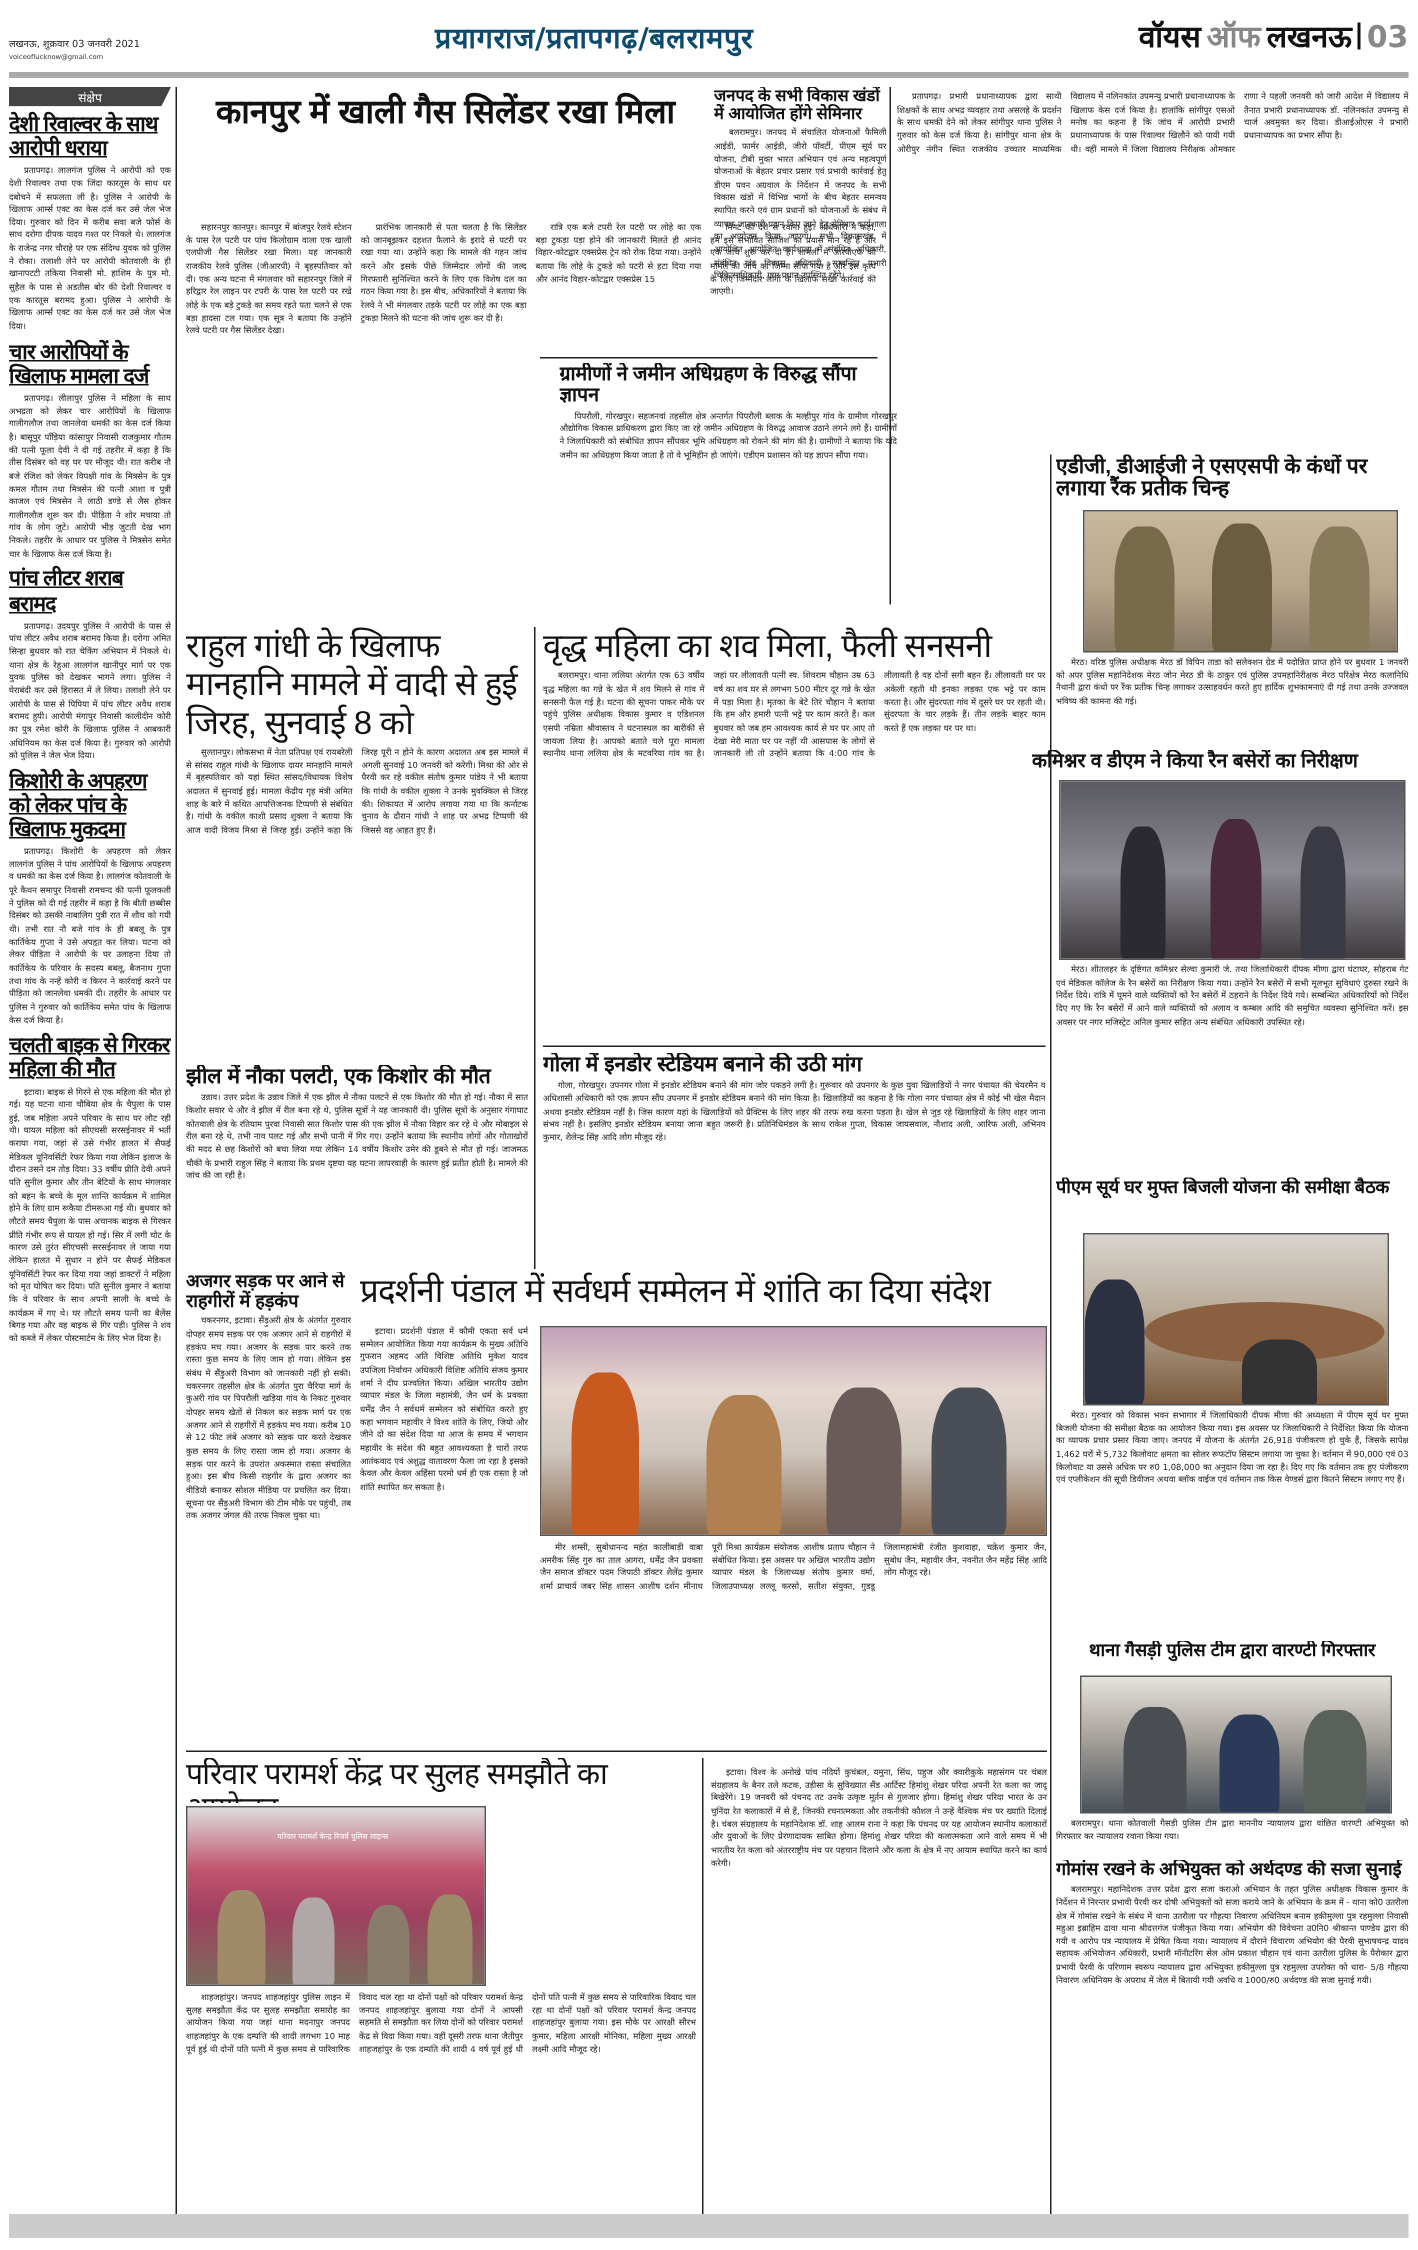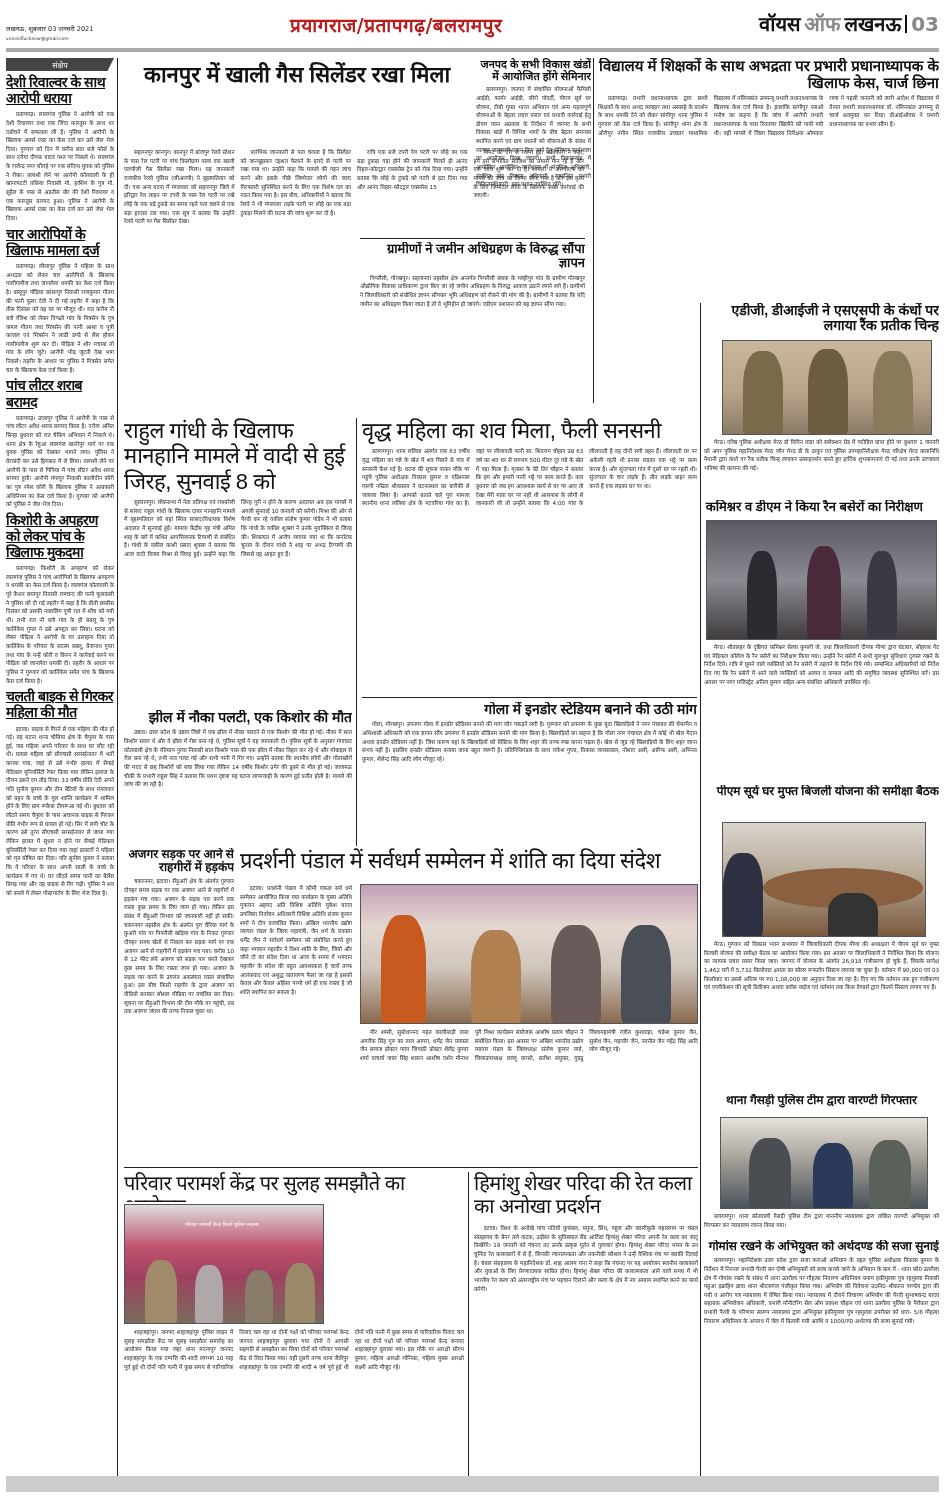--- a/index.html
+++ b/index.html
@@ -2,38 +2,38 @@
 <html><head>
 <meta charset="utf-8">
 <style>
   * { box-sizing: border-box; margin: 0; padding: 0; }
   html, body { width: 945px; height: 1500px; background: #fff; overflow: hidden; }
   body { font-family: "DejaVu Sans", sans-serif; color: #111; position: relative; }
   .abs { position: absolute; }
   .masthead-left { left: 6px; top: 24px; }
   .dateline { font-size: 6.5px; color: #222; }
   .email { font-size: 4.5px; color: #333; margin-top: 3px; }
-  .region-title { left: 290px; top: 12px; font-size: 19px; font-weight: bold; color: #b91c1c; letter-spacing: 0.5px; }
+  .region-title { left: 290px; top: 12px; font-size: 19px; font-weight: bold; color: #0c4a6e; letter-spacing: 0.5px; }
   .brand { right: 6px; top: 10px; font-size: 20px; font-weight: bold; display: flex; align-items: center; gap: 4px; }
   .brand .b1 { color: #111; }
   .brand .b2 { color: #888; }
   .brand .sep { width: 2px; height: 18px; background: #111; }
   .brand .pg { color: #888; }
   .topbar { left: 6px; right: 6px; top: 48px; height: 4px; background: #aaa; }
   .col { position: absolute; overflow: hidden; }
   .vline { position: absolute; width: 1px; background: #222; }
   .hline { position: absolute; height: 1px; background: #222; }
   .sanxep { background: #444; color: #fff; font-size: 8px; text-align: center; padding: 1px 0; clip-path: polygon(0 0,100% 0,94% 100%,0 100%); }
   .h-side { font-weight: bold; font-size: 14px; line-height: 1.15; margin: 3px 0 4px; font-family: "Liberation Sans", sans-serif; letter-spacing: -0.5px; text-decoration: underline; }
   .body { font-size: 5.6px; line-height: 1.55; text-align: justify; color: #222; }
   .body p { text-indent: 10px; }
   .lead-h1 { font-family: "Liberation Sans", sans-serif; font-weight: bold; font-size: 37px; letter-spacing: -1px; line-height: 1; }
   .lead-h2 { font-family: "Liberation Sans", sans-serif; font-weight: bold; font-size: 22px; line-height: 1; }
   .mid-h { font-family: "Liberation Sans", sans-serif; font-size: 22px; line-height: 1.15; letter-spacing: -0.5px; }
-  .sub-h { font-family: "Liberation Sans", sans-serif; font-weight: bold; font-size: 15px; line-height: 1.1; text-align: right; }
+  .sub-h { font-family: "Liberation Sans", sans-serif; font-weight: bold; font-size: 15px; line-height: 1.1; }
   .cols { display: grid; gap: 6px; }
   .photo { position: absolute; border: 1px solid #555; overflow: hidden; }
   .ph-police { background: linear-gradient(180deg,#c8b89e 0%,#b8a48a 55%,#8a7a66 100%); }
   .ph-meeting { background: linear-gradient(180deg,#d8d4ce 0%,#b9ab98 45%,#7a5a3e 100%); }
   .ph-crowd { background: linear-gradient(180deg,#c3a0b8 0%,#e5d8d0 30%,#cfc6bd 60%,#8a6a50 100%); }
   .ph-warrant { background: linear-gradient(180deg,#e6e2dc 0%,#a7a29b 45%,#49525a 100%); }
   .ph-inspect { background: linear-gradient(180deg,#5a5a62 0%,#8c8a92 50%,#403c40 100%); }
   .ph-family { background: linear-gradient(180deg,#ddd 0%,#c0546e 35%,#a04060 60%,#7a6c5c 100%); }
   .ph-caption { position: absolute; font-size: 5px; color:#fff; }
   .figure { position: absolute; border-radius: 40% 40% 10% 10%; }
@@ -93,38 +93,37 @@
     </div>
   <div class="body">
       <p>रात्रि एक बजे टपरी रेल पटरी पर लोहे का एक बड़ा टुकड़ा पड़ा होने की जानकारी मिलते ही आनंद विहार-कोटद्वार एक्सप्रेस ट्रेन को रोक दिया गया। उन्होंने बताया कि लोहे के टुकड़े को पटरी से हटा दिया गया और आनंद विहार-कोटद्वार एक्सप्रेस 15</p>
     </div>
   <div class="body">
       <p>मिनट की देरी से रवाना हुई। अधिकारी ने कहा, हम इसे संभावित साजिश का प्रयास मान रहे हैं और एक जांच शुरू कर दी है। शामली में आरपीएफ को मामले की जांच का जिम्मा सौंपा गया है और इस कृत्य के लिए जिम्मेदार लोगों के खिलाफ सख्त कार्रवाई की जाएगी।</p>
     </div>
 </div>
 
 <div class="hline" style="left:360px; top:238px; width:225px;"></div>
-<div class="col" style="left:360px; top:242px; width:225px; height:170px;">
+<div class="col" style="left:373px; top:242px; width:225px; height:170px;">
   <div class="sub-h" style="font-size:13px;">ग्रामीणों ने जमीन अधिग्रहण के विरुद्ध सौंपा ज्ञापन</div>
   <div class="body" style="margin-top:3px;">
       <p>पिपरौली, गोरखपुर। सहजनवां तहसील क्षेत्र अन्तर्गत पिपरौली ब्लाक के मल्हीपुर गांव के ग्रामीण गोरखपुर औद्योगिक विकास प्राधिकरण द्वारा किए जा रहे जमीन अधिग्रहण के विरुद्ध आवाज उठाने लगने लगे हैं। ग्रामीणों ने जिलाधिकारी को संबोधित ज्ञापन सौंपकर भूमि अधिग्रहण को रोकने की मांग की है। ग्रामीणों ने बताया कि यदि जमीन का अधिग्रहण किया जाता है तो वे भूमिहीन हो जाएंगे। एडीएम प्रशासन को यह ज्ञापन सौंपा गया।</p>
     </div>
 </div>
 
 <div class="col" style="left:476px; top:58px; width:115px; height:345px;">
   <div class="sub-h" style="font-size:11px;">जनपद के सभी विकास खंडों में आयोजित होंगे सेमिनार</div>
   <div class="body" style="margin-top:3px;">
       <p>बलरामपुर। जनपद में संचालित योजनाओं फैमिली आईडी, फार्मर आईडी, जीरो पॉवर्टी, पीएम सूर्य घर योजना, टीबी मुक्त भारत अभियान एवं अन्य महत्वपूर्ण योजनाओं के बेहतर प्रचार प्रसार एवं प्रभावी कार्रवाई हेतु डीएम पवन अग्रवाल के निर्देशन में जनपद के सभी विकास खंडों में विभिन्न भागों के बीच बेहतर समन्वय स्थापित करने एवं ग्राम प्रधानों को योजनाओं के संबंध में व्यापक जानकारी प्रदान किए जाने हेतु सेमिनार कार्यशाला का आयोजन किया जाएगा। सभी विकासखंड में आयोजित आयोजित कार्यशाला में संबंधित अधिकारी, संबंधित खंड विकास अधिकारी, सम्बन्धित प्रभारी चिकित्साधिकारी, ग्राम प्रधान उपस्थित रहेंगे।</p>
     </div>
 </div>
 <div class="vline" style="left:593px; top:58px; height:345px;"></div>
 
 <div class="col" style="left:700px; top:58px; width:0px; height:0px;"></div>
 <div class="col" style="left:598px; top:58px; width:341px; height:245px;">
-  <div class="sub-h" style="font-size:15px;">विद्यालय में शिक्षकों के साथ अभद्रता पर प्रभारी प्रधानाध्यापक के खिलाफ केस, चार्ज छिना</div>
   <div class="body" style="margin-top:3px; column-count:3; column-gap:6px;">
       <p>प्रतापगढ़। प्रभारी प्रधानाध्यापक द्वारा साथी शिक्षकों के साथ अभद्र व्यवहार तथा असलहे के प्रदर्शन के साथ धमकी देने को लेकर सांगीपुर थाना पुलिस ने गुरुवार को केस दर्ज किया है। सांगीपुर थाना क्षेत्र के ओरीपुर नंगीन स्थित राजकीय उच्चतर माध्यमिक विद्यालय में नलिनकांत उपमन्यु प्रभारी प्रधानाध्यापक के खिलाफ केस दर्ज किया है। हालांकि सांगीपुर एसओ मनोष का कहना है कि जांच में आरोपी प्रभारी प्रधानाध्यापक के पास रिवाल्वर खिलौने को पायी गयी थी। वहीं मामले में जिला विद्यालय निरीक्षक ओमकार राणा ने पहली जनवरी को जारी आदेश में विद्यालय में तैनात प्रभारी प्रधानाध्यापक डॉ. नलिनकांत उपमन्यु से चार्ज अवमुक्त कर दिया। डीआईओएस ने प्रभारी प्रधानाध्यापक का प्रभार सौंपा है।</p>
     </div>
 </div>
 <div class="col" style="left:704px; top:303px; width:235px; height:220px;">
   <div class="sub-h" style="font-size:14px;">एडीजी, डीआईजी ने एसएसपी के कंधों पर लगाया रैंक प्रतीक चिन्ह</div>
 </div>
 <div class="photo ph-police" style="left:722px; top:340px; width:210px; height:95px;">
   <div class="figure" style="left:20px; top:10px; width:40px; height:85px; background:#7a6a4c;"></div>
   <div class="figure" style="left:85px; top:8px; width:40px; height:87px; background:#6c5c40;"></div>
@@ -252,19 +251,18 @@
   <div class="body" style="column-count:3; column-gap:6px;">
       <p>शाहजहांपुर। जनपद शाहजहांपुर पुलिस लाइन में सुलह समझौता केंद्र पर सुलह समझौता समारोह का आयोजन किया गया जहां थाना मदनापुर जनपद शाहजहांपुर के एक दम्पत्ति की शादी लगभग 10 माह पूर्व हुई थी दोनों पति पत्नी में कुछ समय से पारिवारिक विवाद चल रहा था दोनों पक्षों को परिवार परामर्श केन्द्र जनपद शाहजहांपुर बुलाया गया दोनों ने आपसी सहमति से समझौता कर लिया दोनों को परिवार परामर्श केंद्र से विदा किया गया। वहीं दूसरी तरफ थाना जैतीपुर शाहजहांपुर के एक दम्पति की शादी 4 वर्ष पूर्व हुई थी दोनों पति पत्नी में कुछ समय से पारिवारिक विवाद चल रहा था दोनों पक्षों को परिवार परामर्श केन्द्र जनपद शाहजहांपुर बुलाया गया। इस मौके पर आरक्षी सौरभ कुमार, महिला आरक्षी मोनिका, महिला मुख्य आरक्षी लक्ष्मी आदि मौजूद रहे।</p>
     </div>
 </div>
 <div class="col" style="left:330px; top:1204px; width:134px; height:122px;">
   <div class="body" style="opacity:0.95;"></div>
 </div>
 <div class="vline" style="left:468px; top:1172px; height:306px;"></div>
 
 <div class="col" style="left:474px; top:1172px; width:224px; height:306px;">
-  <div class="mid-h" style="font-size:20px;">हिमांशु शेखर परिदा की रेत कला का अनोखा प्रदर्शन</div>
   <div class="body" style="margin-top:6px;">
       <p>इटावा। विश्व के अनोखे पांच नदियों कुचंबल, यमुना, सिंध, पहुज और क्वारीकुके महासंगम पर चंबल संग्रहालय के बैनर तले कटक, उड़ीसा के सुविख्यात सैंड आर्टिस्ट हिमांशु शेखर परिदा अपनी रेत कला का जादू बिखेरेंगे। 19 जनवरी को पंचनद तट उनके उत्कृष्ट मूर्तन से गुलजार होगा। हिमांशु शेखर परिदा भारत के उन चुनिंदा रेत कलाकारों में से हैं, जिनकी रचनात्मकता और तकनीकी कौशल ने उन्हें वैश्विक मंच पर ख्याति दिलाई है। चंबल संग्रहालय के महानिदेशक डॉ. शाह आलम राना ने कहा कि पंचनद पर यह आयोजन स्थानीय कलाकारों और युवाओं के लिए प्रेरणादायक साबित होगा। हिमांशु शेखर परिदा की कलात्मकता आने वाले समय में भी भारतीय रेत कला को अंतरराष्ट्रीय मंच पर पहचान दिलाने और कला के क्षेत्र में नए आयाम स्थापित करने का कार्य करेगी।</p>
     </div>
 </div>
 
 <div class="abs footer-bar"></div>
 
 </body></html>

